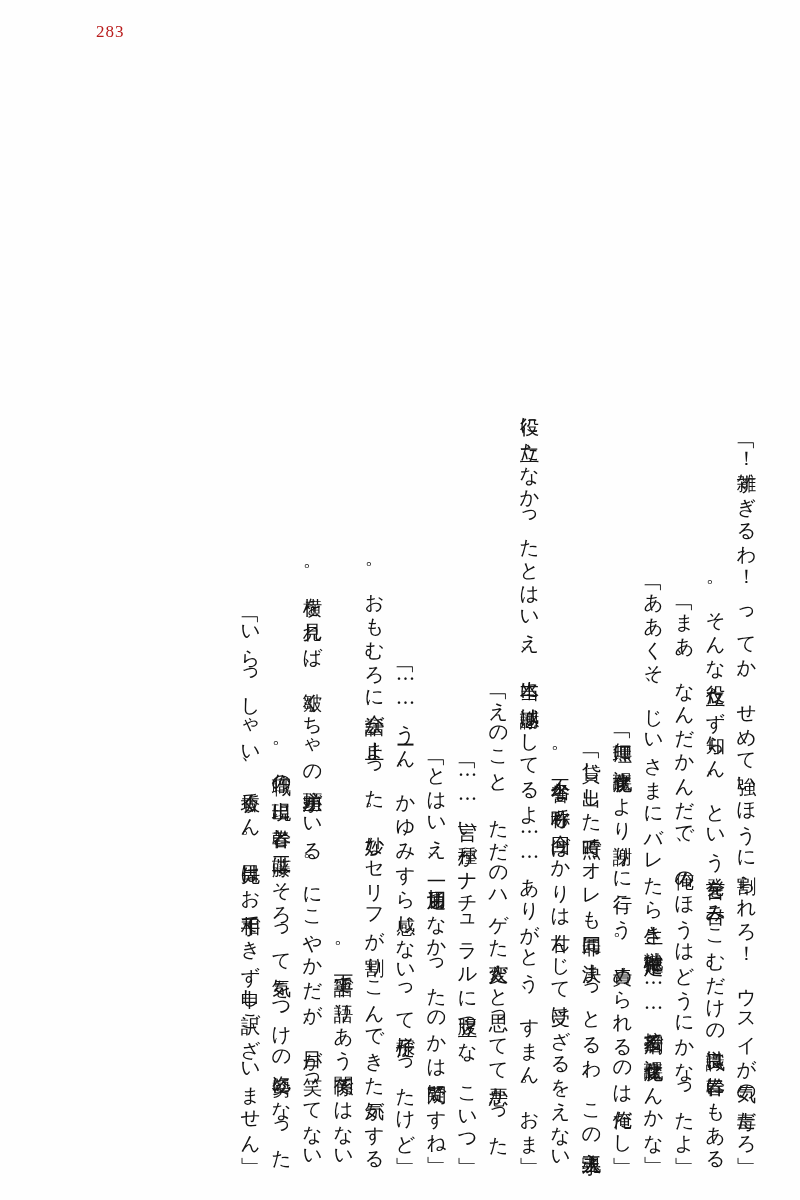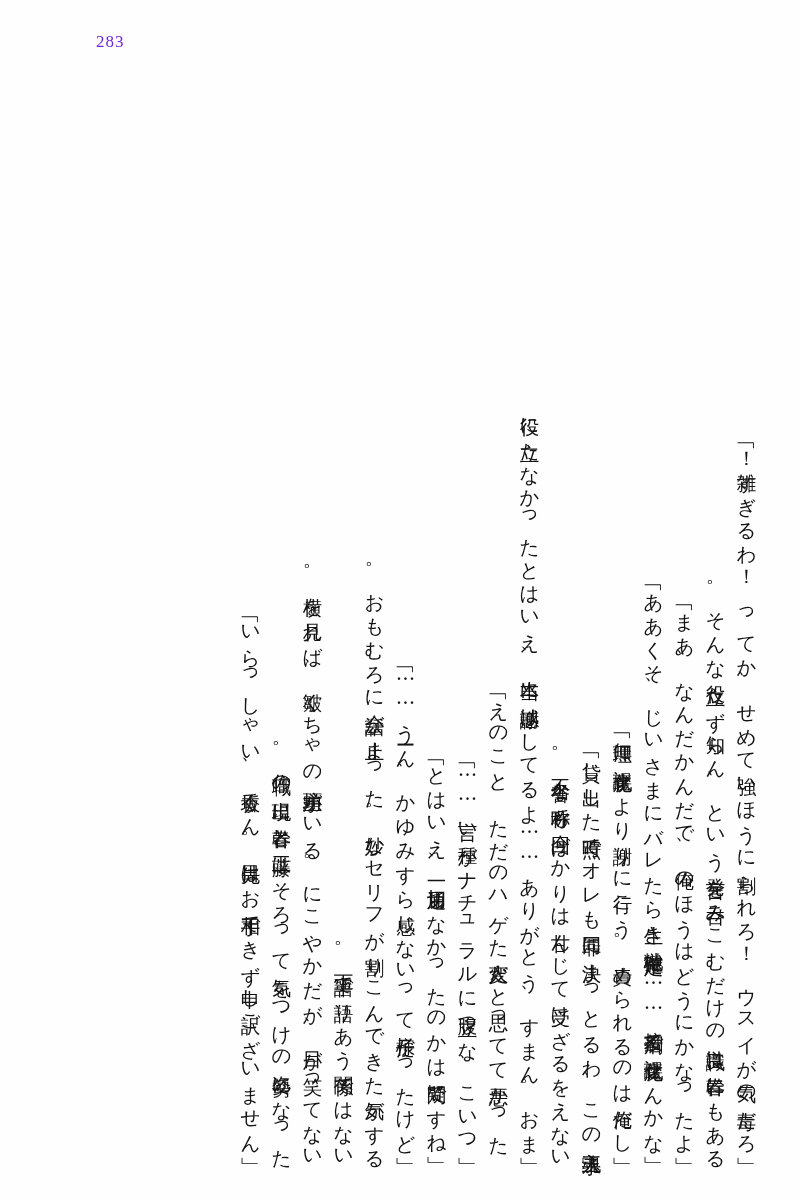--- a/index.html
+++ b/index.html
@@ -17,25 +17,25 @@
   }
 
   #page {
     position: absolute;
     inset: 0;
     background: #fefefe;
   }
 
   #page-number {
     position: absolute;
-    top: 32px;
+    top: 22px;
     left: 96px;
     font-size: 17px;
     letter-spacing: 1px;
-    color: #6d28d9;
+    color: #b91c1c;
     font-family: "Liberation Serif", "DejaVu Serif", serif;
   }
 
   
   #body-text {
     position: absolute;
     top: 96px;
     right: 44px;
     left: 44px;
     height: 1050px;

